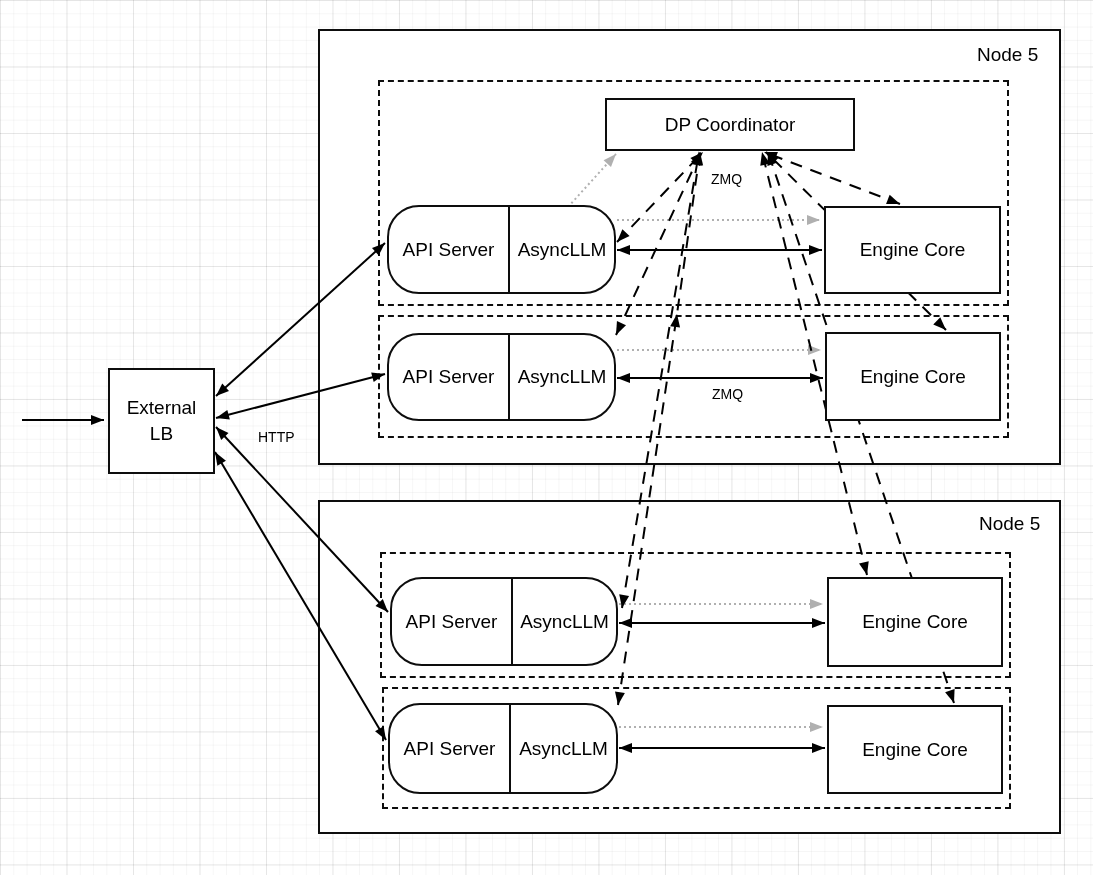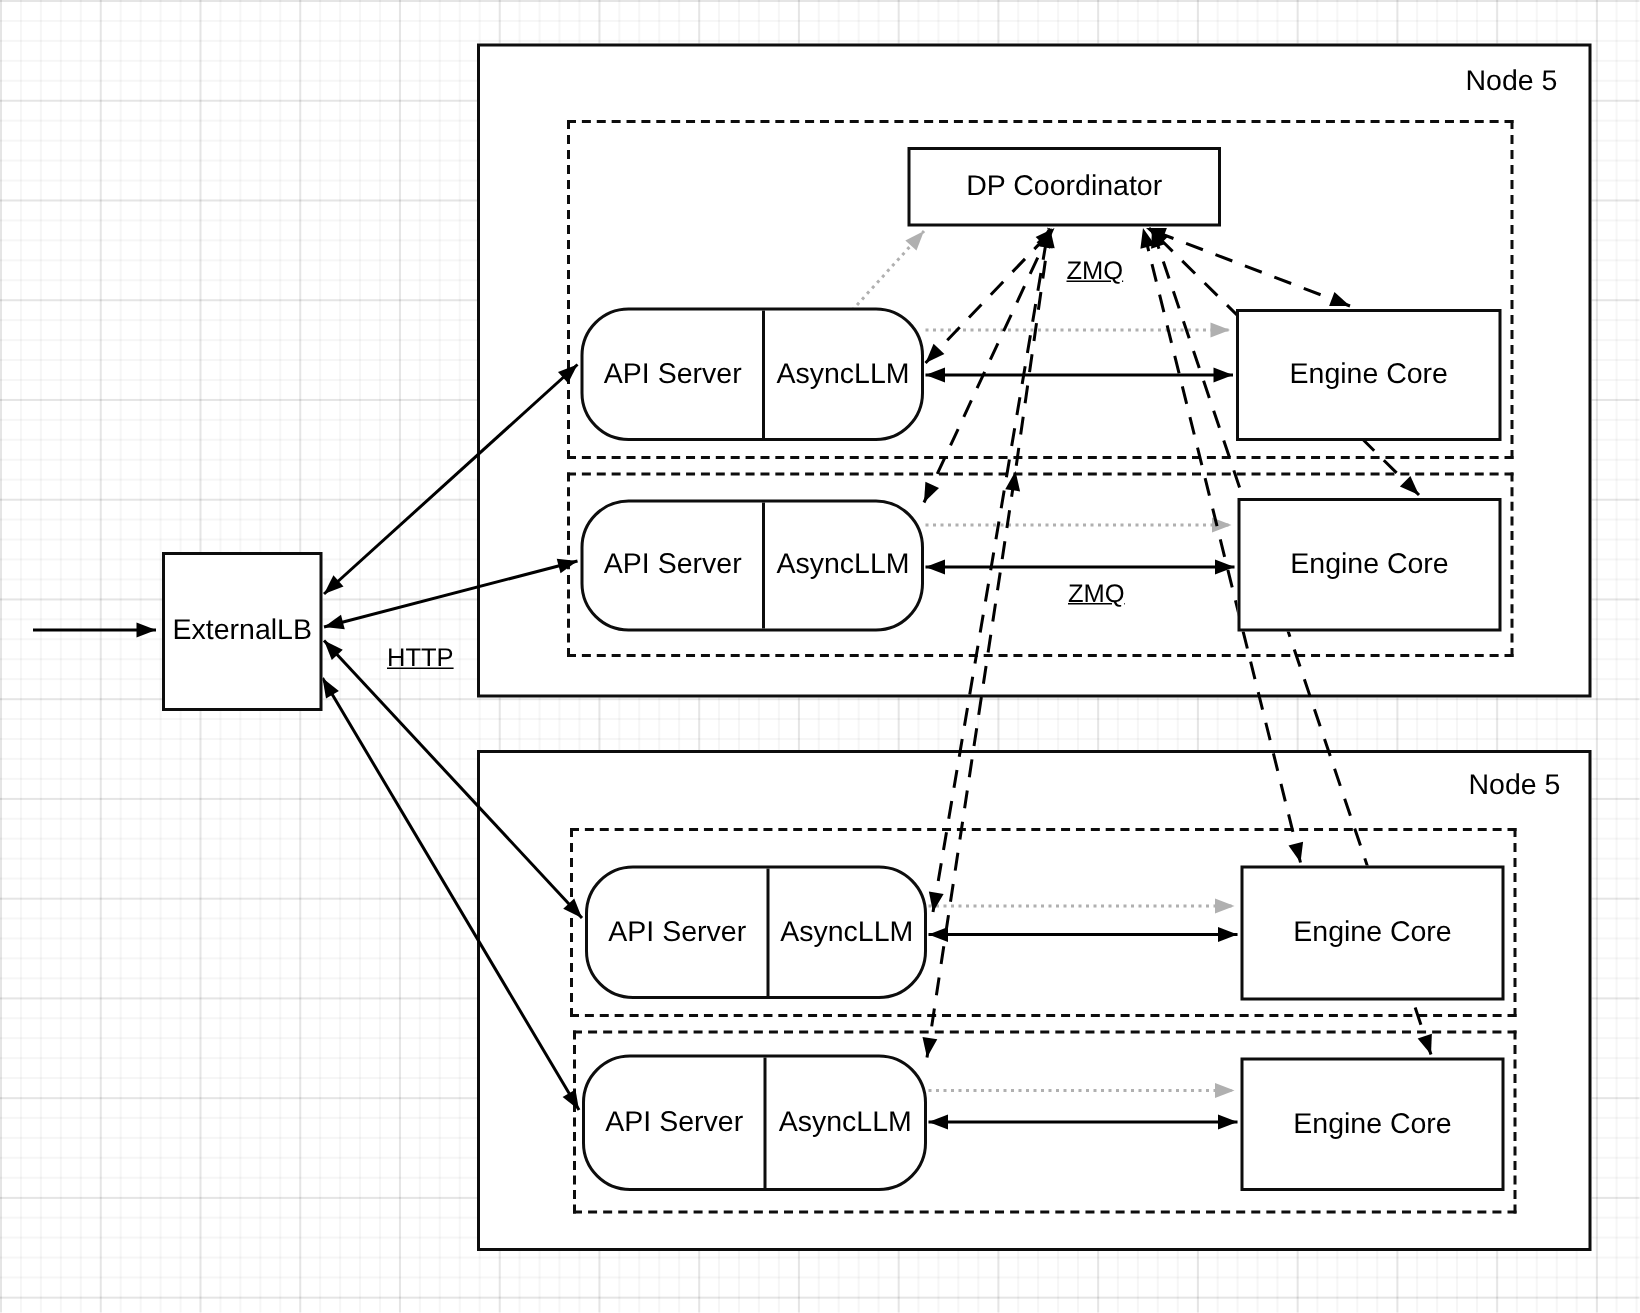--- a/index.html
+++ b/index.html
@@ -17,22 +17,22 @@
   .node-frame{position:absolute;background:#fff;border:2px solid #0d0d0d;box-sizing:border-box;z-index:1;}
   .node-title{position:absolute;font-size:19px;z-index:5;white-space:nowrap;}
   .sub{position:absolute;border:2px dashed #0d0d0d;box-sizing:border-box;z-index:2;background:transparent;}
   svg.edges{position:absolute;left:0;top:0;z-index:3;}
   .box{position:absolute;background:#fff;border:2px solid #0d0d0d;box-sizing:border-box;
        display:flex;align-items:center;justify-content:center;font-size:19px;z-index:4;text-align:center;}
   .box.split{justify-content:flex-start;padding:0;border-radius:32px;}
   .cell{height:100%;display:flex;align-items:center;justify-content:center;box-sizing:border-box;}
   .cell.first{width:121px;border-right:2px solid #0d0d0d;flex:none;}
   .cell.second{flex:1;}
-  .stack{display:flex;flex-direction:row;line-height:26px;}
-  .lbl{position:absolute;font-size:17px;z-index:5;white-space:nowrap;text-decoration:underline;}
+  .stack{display:flex;flex-direction:column;line-height:26px;}
+  .lbl{position:absolute;font-size:14px;z-index:5;white-space:nowrap;}
   .edge{fill:none;stroke:#000;stroke-width:2;}
   .edge.dashed{stroke-dasharray:12 9;}
   .edge.dotted{stroke:#b0b0b0;stroke-dasharray:2 3;}
   #arrow-black path{fill:#000;}
   #arrow-gray path{fill:#b0b0b0;}
 </style>
 </head>
 <body>
 
 <div class="canvas">
@@ -81,21 +81,21 @@
   <div class="node-title" style="top:44px;left:977px;">Node 5</div>
   <div class="node-title" style="top:513px;left:979px;">Node 5</div>
 
   <div class="box" style="left:108px;top:368px;width:107px;height:106px;">
     <div class="stack">
       <span>External</span>
       <span>LB</span>
     </div>
   </div>
 
-  <div class="box" style="left:605px;top:98px;width:209px;height:53px;">
+  <div class="box" style="left:605px;top:98px;width:250px;height:53px;">
     <span>DP Coordinator</span>
   </div>
 
   <div class="box split" style="left:387px;top:205px;width:229px;height:89px;">
     <div class="cell first">API Server</div>
     <div class="cell second">AsyncLLM</div>
   </div>
   <div class="box" style="left:824px;top:206px;width:177px;height:88px;">
     <span>Engine Core</span>
   </div>

